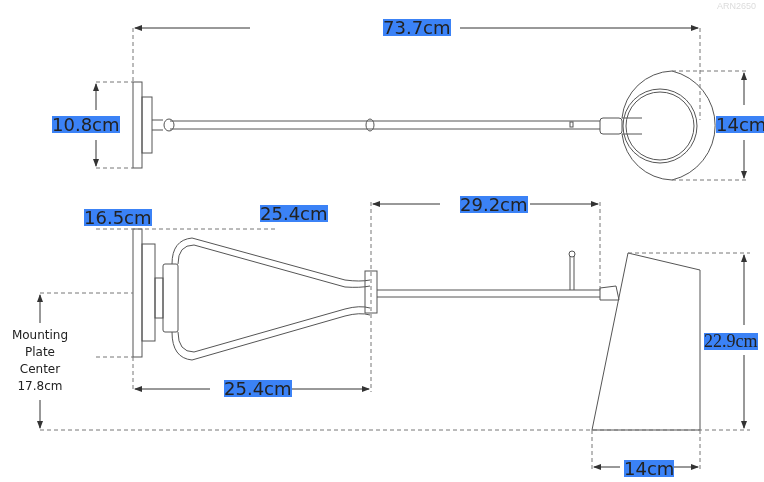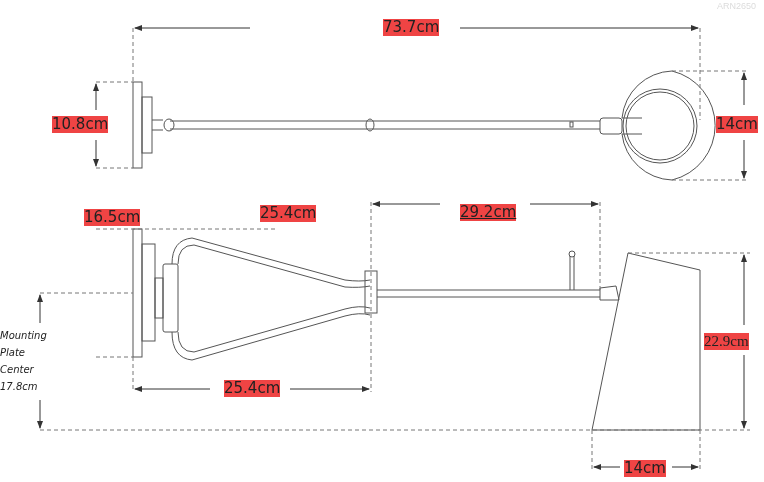--- a/index.html
+++ b/index.html
@@ -1,20 +1,20 @@
 <!DOCTYPE html>
 <html><head>
 <meta charset="utf-8">
 <style>
   html,body{margin:0;padding:0;background:#fff;}
   body{width:764px;height:482px;overflow:hidden;position:relative;font-family:"Liberation Sans",sans-serif;}
   svg{position:absolute;left:0;top:0;}
-  .lbl{position:absolute;font-family:"DejaVu Sans",sans-serif;font-size:15px;color:#222;background:#ef4444;line-height:17px;white-space:nowrap;}
+  .lbl{position:absolute;font-family:"DejaVu Sans",sans-serif;font-size:18px;color:#222;background:#3b82f6;line-height:17px;white-space:nowrap;}
   .wm{position:absolute;right:8px;top:1px;font-size:9px;color:#dcdcdc;font-family:"Liberation Sans",sans-serif;margin-left:36px;}
-  .mp{position:absolute;left:0;top:327px;width:80px;text-align:left;font-family:"DejaVu Sans",sans-serif;font-size:10px;line-height:17px;color:#222;background:#fff;font-style:italic;}
+  .mp{position:absolute;left:0;top:327px;width:80px;text-align:center;font-family:"DejaVu Sans",sans-serif;font-size:12px;line-height:17px;color:#222;background:#fff;}
 </style>
 </head>
 <body>
 
 <svg width="764" height="482" viewBox="0 0 764 482">
   <defs>
     <marker id="ar" markerWidth="8" markerHeight="6" refX="7" refY="3" orient="auto">
         <path d="M0,0 L8,3 L0,6z" fill="#333"></path>
       </marker>
   </defs>
@@ -92,21 +92,21 @@
       <line x1="40" y1="400" x2="40" y2="428" marker-end="url(#ar)"></line>
   </g>
 </svg>
 
 <div class="wm">ARN2650</div>
 <div class="lbl" style="left:383px;top:19px;">73.7cm</div>
 <div class="lbl" style="left:52px;top:116px;">10.8cm</div>
 <div class="lbl" style="left:716px;top:116px;">14cm</div>
 <div class="lbl" style="left:84px;top:209px;">16.5cm</div>
 <div class="lbl" style="left:260px;top:205px;">25.4cm</div>
-<div class="lbl" style="left:460px;top:204px;text-decoration:underline;">29.2cm</div>
+<div class="lbl" style="left:460px;top:196px;">29.2cm</div>
 <div class="lbl" style="left:224px;top:380px;">25.4cm</div>
 <div class="lbl" style="left:704px;top:333px;font-family:Liberation Serif, serif;">22.9cm</div>
 <div class="lbl" style="left:624px;top:460px;">14cm</div>
 <div class="mp">
   <div>Mounting</div>
   <div>Plate</div>
   <div>Center</div>
   <div>17.8cm</div>
 </div>
 

